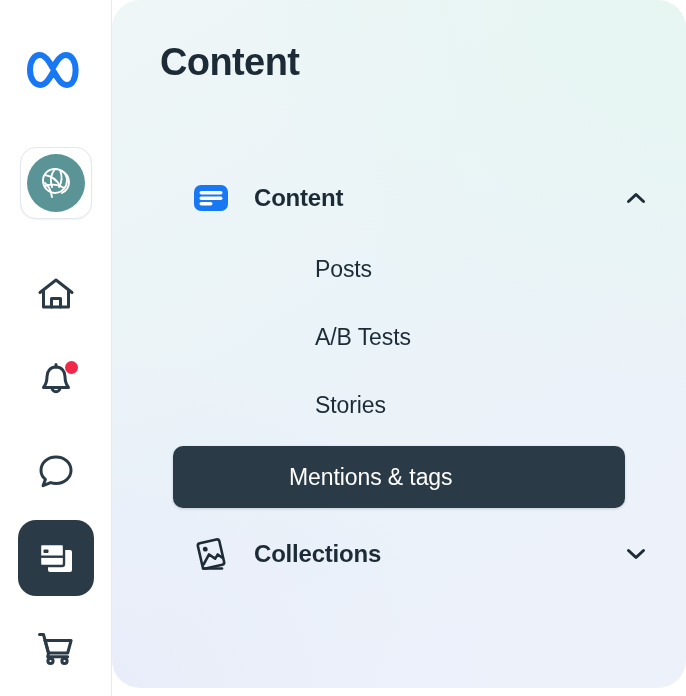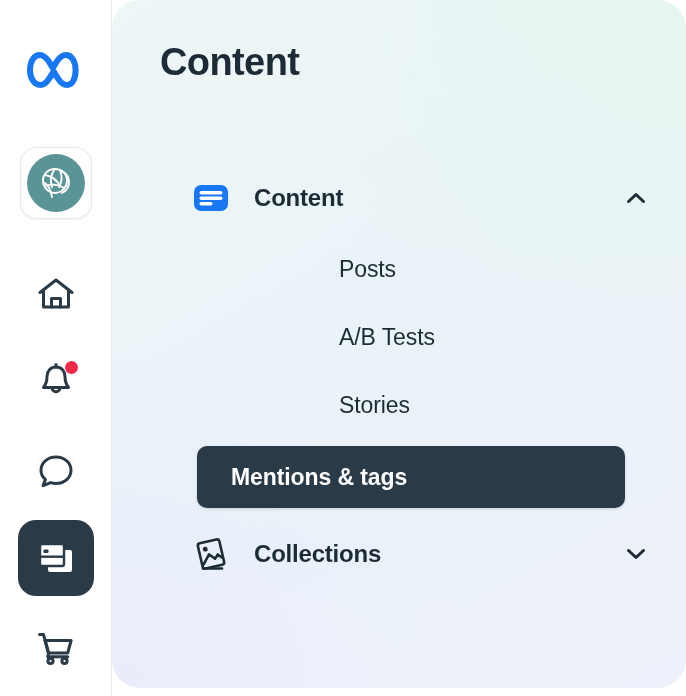--- a/index.html
+++ b/index.html
@@ -154,41 +154,41 @@
   }
   .chev {
     width: 28px;
     height: 28px;
     display: flex;
     align-items: center;
     justify-content: center;
     flex: 0 0 28px;
   }
 
-  .sub-list { margin-top: 14px; margin-left: 24px; }
+  .sub-list { margin-top: 14px; }
 
   .sub-item {
     position: relative;
     height: 54px;
     display: flex;
     align-items: center;
     padding-left: 142px;
     margin: 0 61px 14px 61px;
     border-radius: 10px;
     box-sizing: border-box;
     font-size: 23px;
     color: #1c2b36;
     letter-spacing: -0.1px;
   }
   .sub-item.active {
     background: #2b3a47;
     color: #ffffff;
-    font-weight: 700;
+    font-weight: 400;
     height: 62px;
-    padding-left: 34px;
+    padding-left: 116px;
     box-shadow: 0 1px 3px rgba(24,40,56,.18);
   }
 
   .group-row.collections { margin-top: 16px; }
 </style>
 </head>
 <body>
 
 <div id="app">
 

